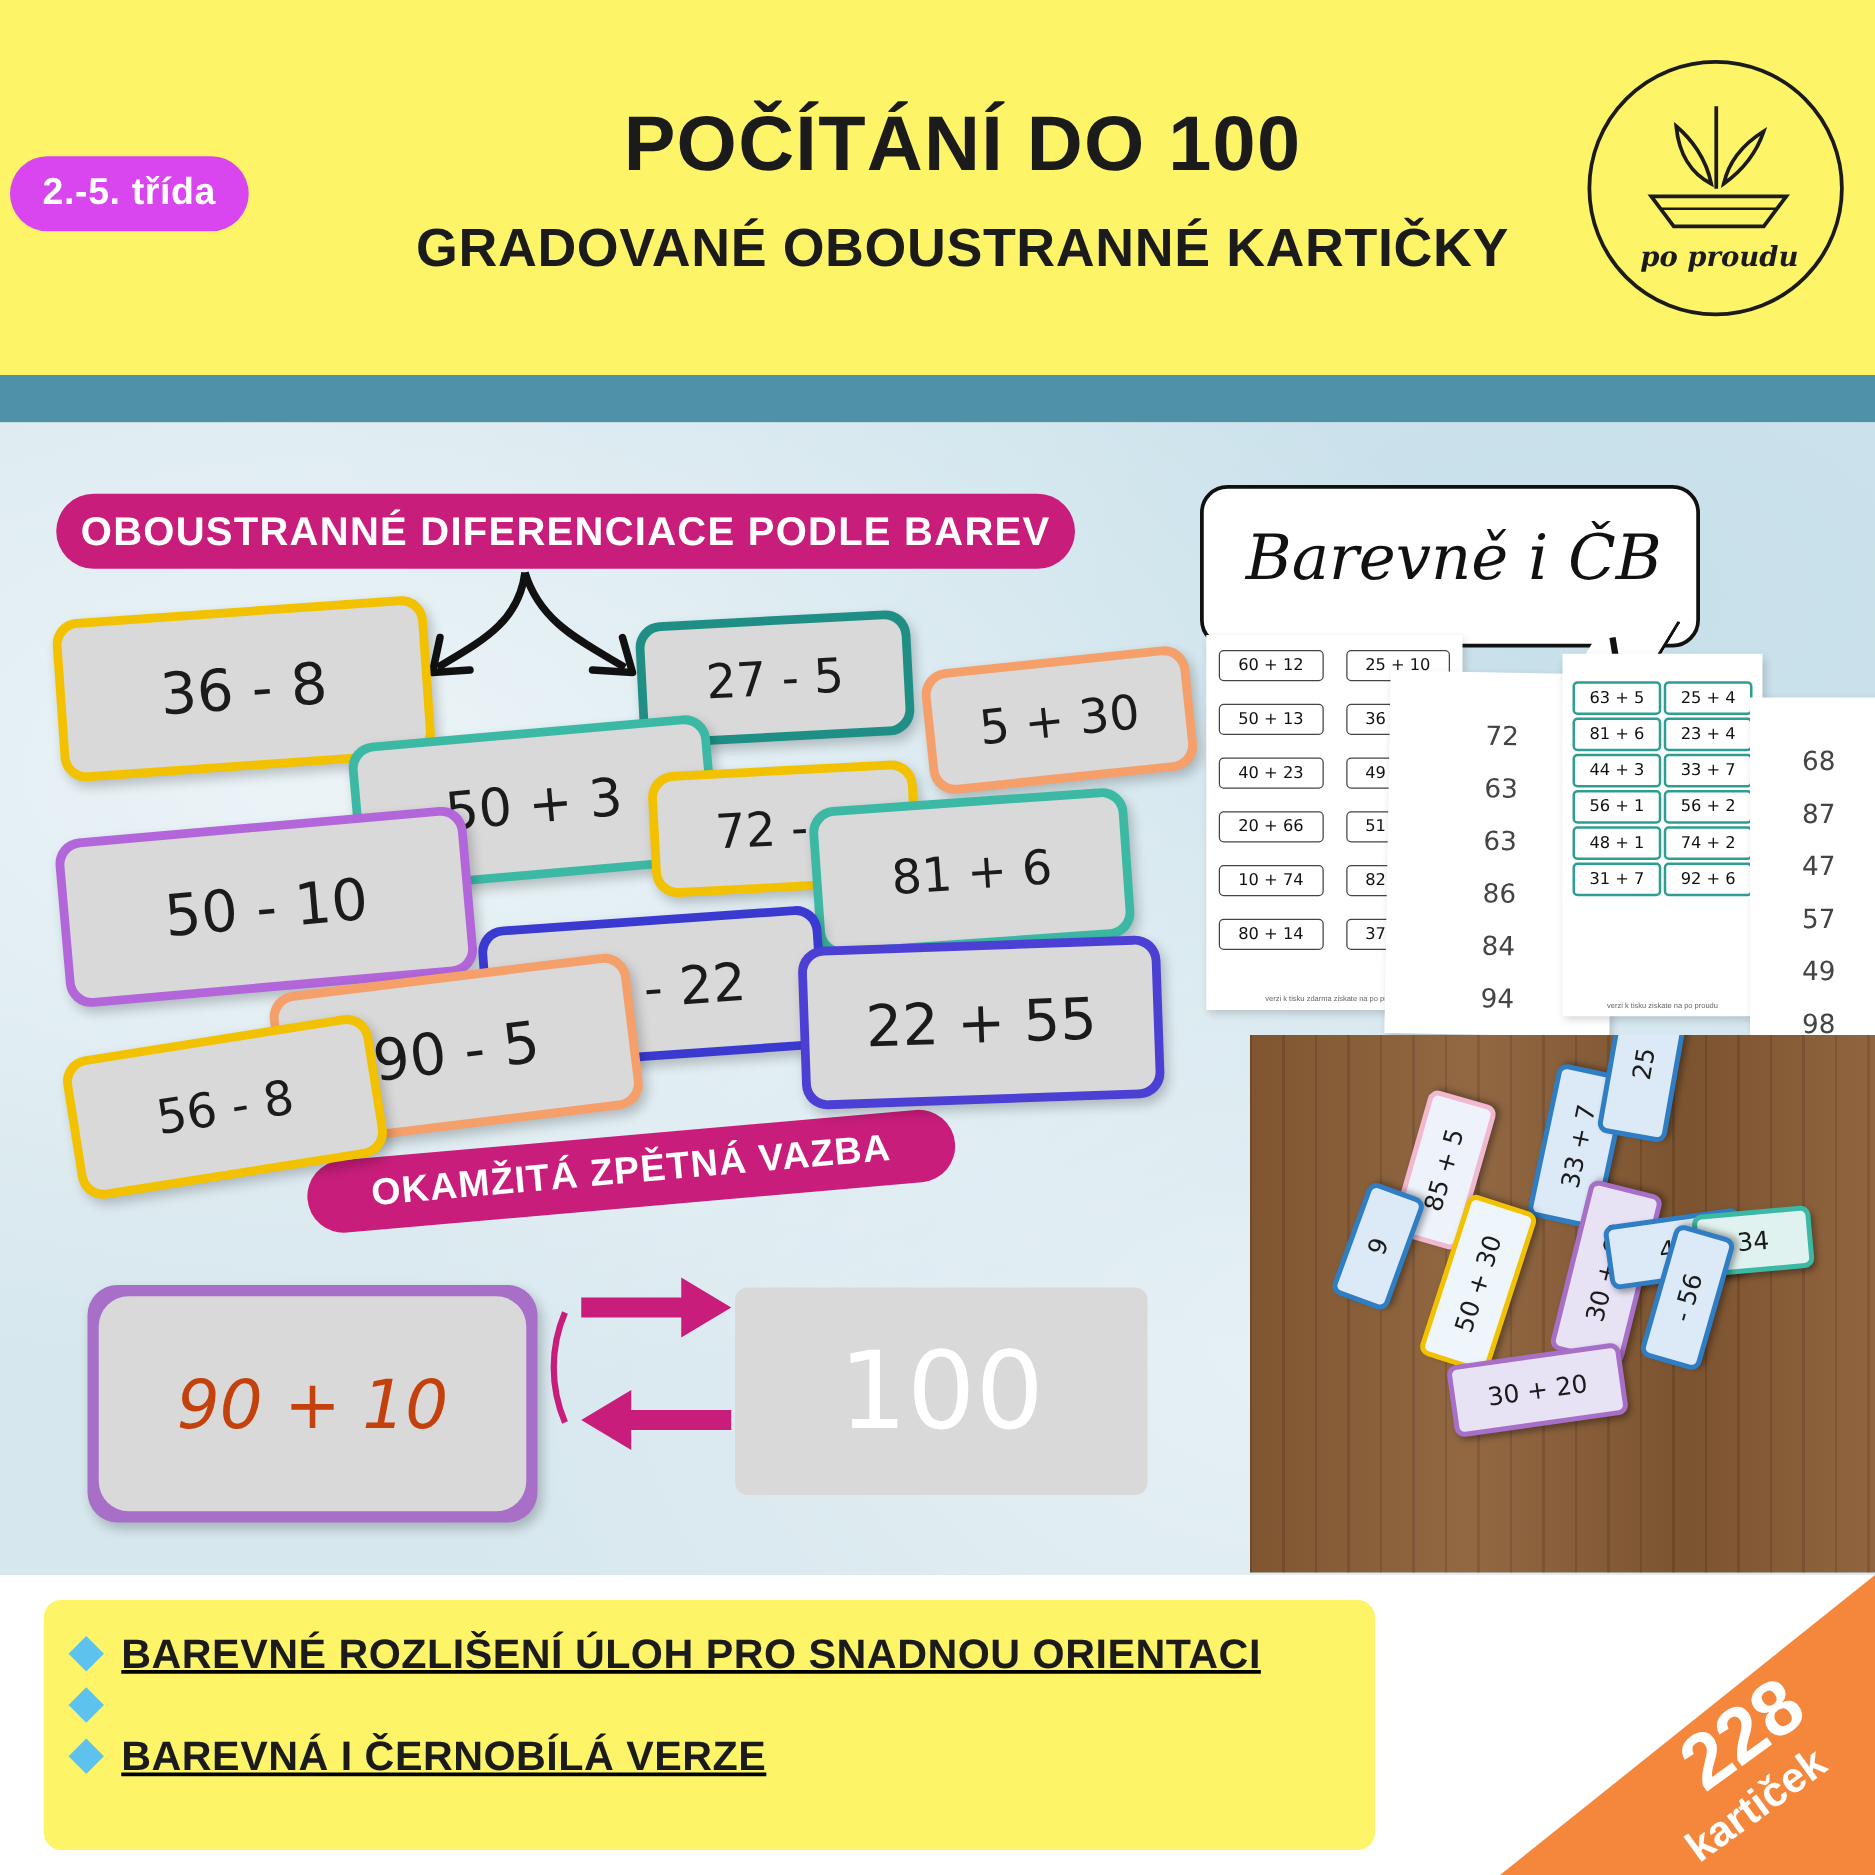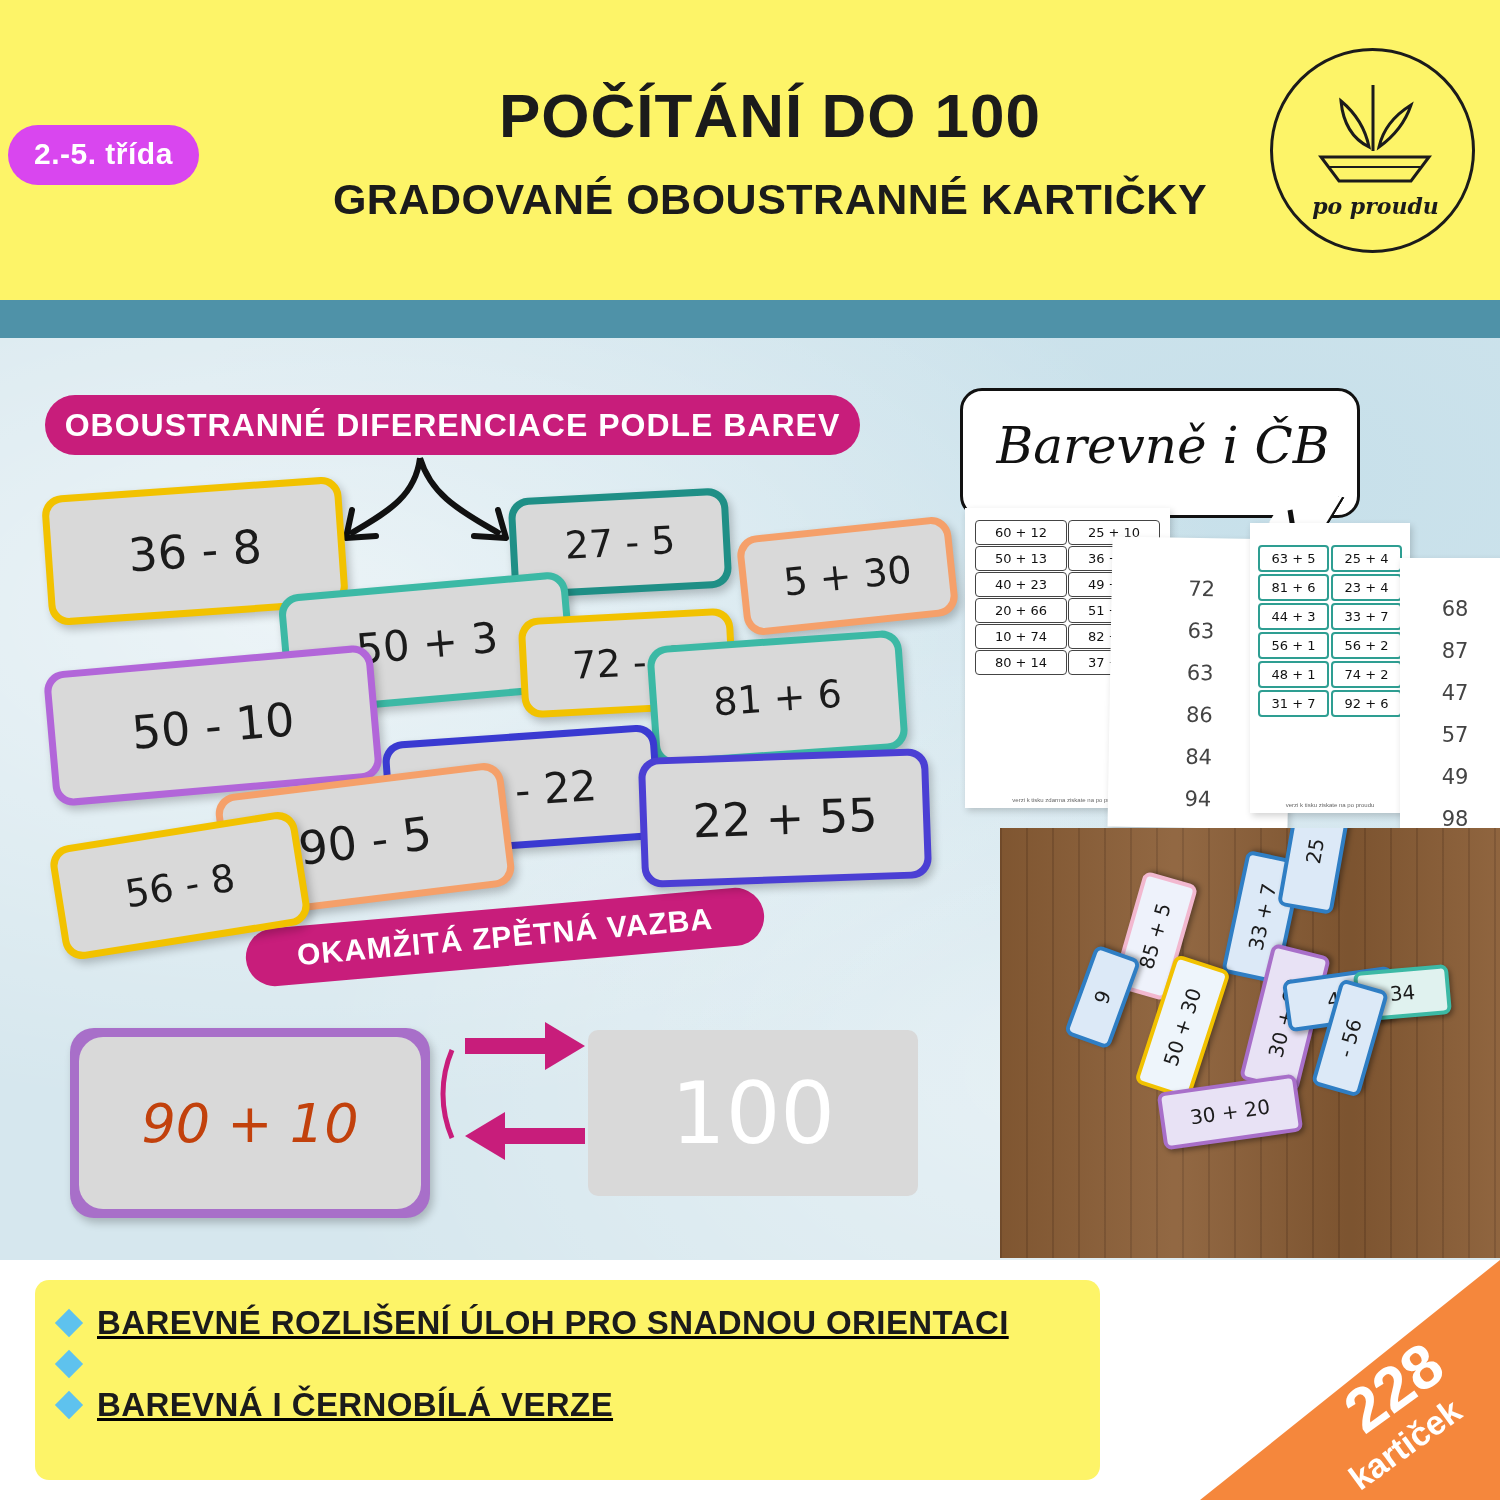--- a/index.html
+++ b/index.html
@@ -152,21 +152,21 @@
   
   .sheet {
     position:absolute; background:#ffffff;
     box-shadow:2px 3px 7px rgba(0,0,0,0.18);
   }
   #sheet-a { left:965px; top:170px; width:205px; height:300px; }
   #sheet-b { left:1110px; top:200px; width:180px; height:290px; transform:rotate(1deg); }
   #sheet-c { left:1250px; top:185px; width:160px; height:290px; }
   #sheet-d { left:1400px; top:220px; width:110px; height:270px; }
 
-  .grid2 { display:grid; grid-template-columns:1fr 1fr; gap:1px; padding:12px 10px; }
+  .grid2 { display:grid; grid-template-columns:1fr 1fr; gap:18px; padding:12px 10px; }
   .gcell {
     border:1px solid #444; border-radius:4px;
     font-size:13px; text-align:center; padding:4px 0;
     font-family:"DejaVu Sans", sans-serif; color:#111;
   }
   .gcell.teal { border:2px solid #2e9e92; }
   .sheet-note {
     position:absolute; bottom:5px; left:0; width:100%;
     text-align:center; font-size:6px; color:#666;
   }

